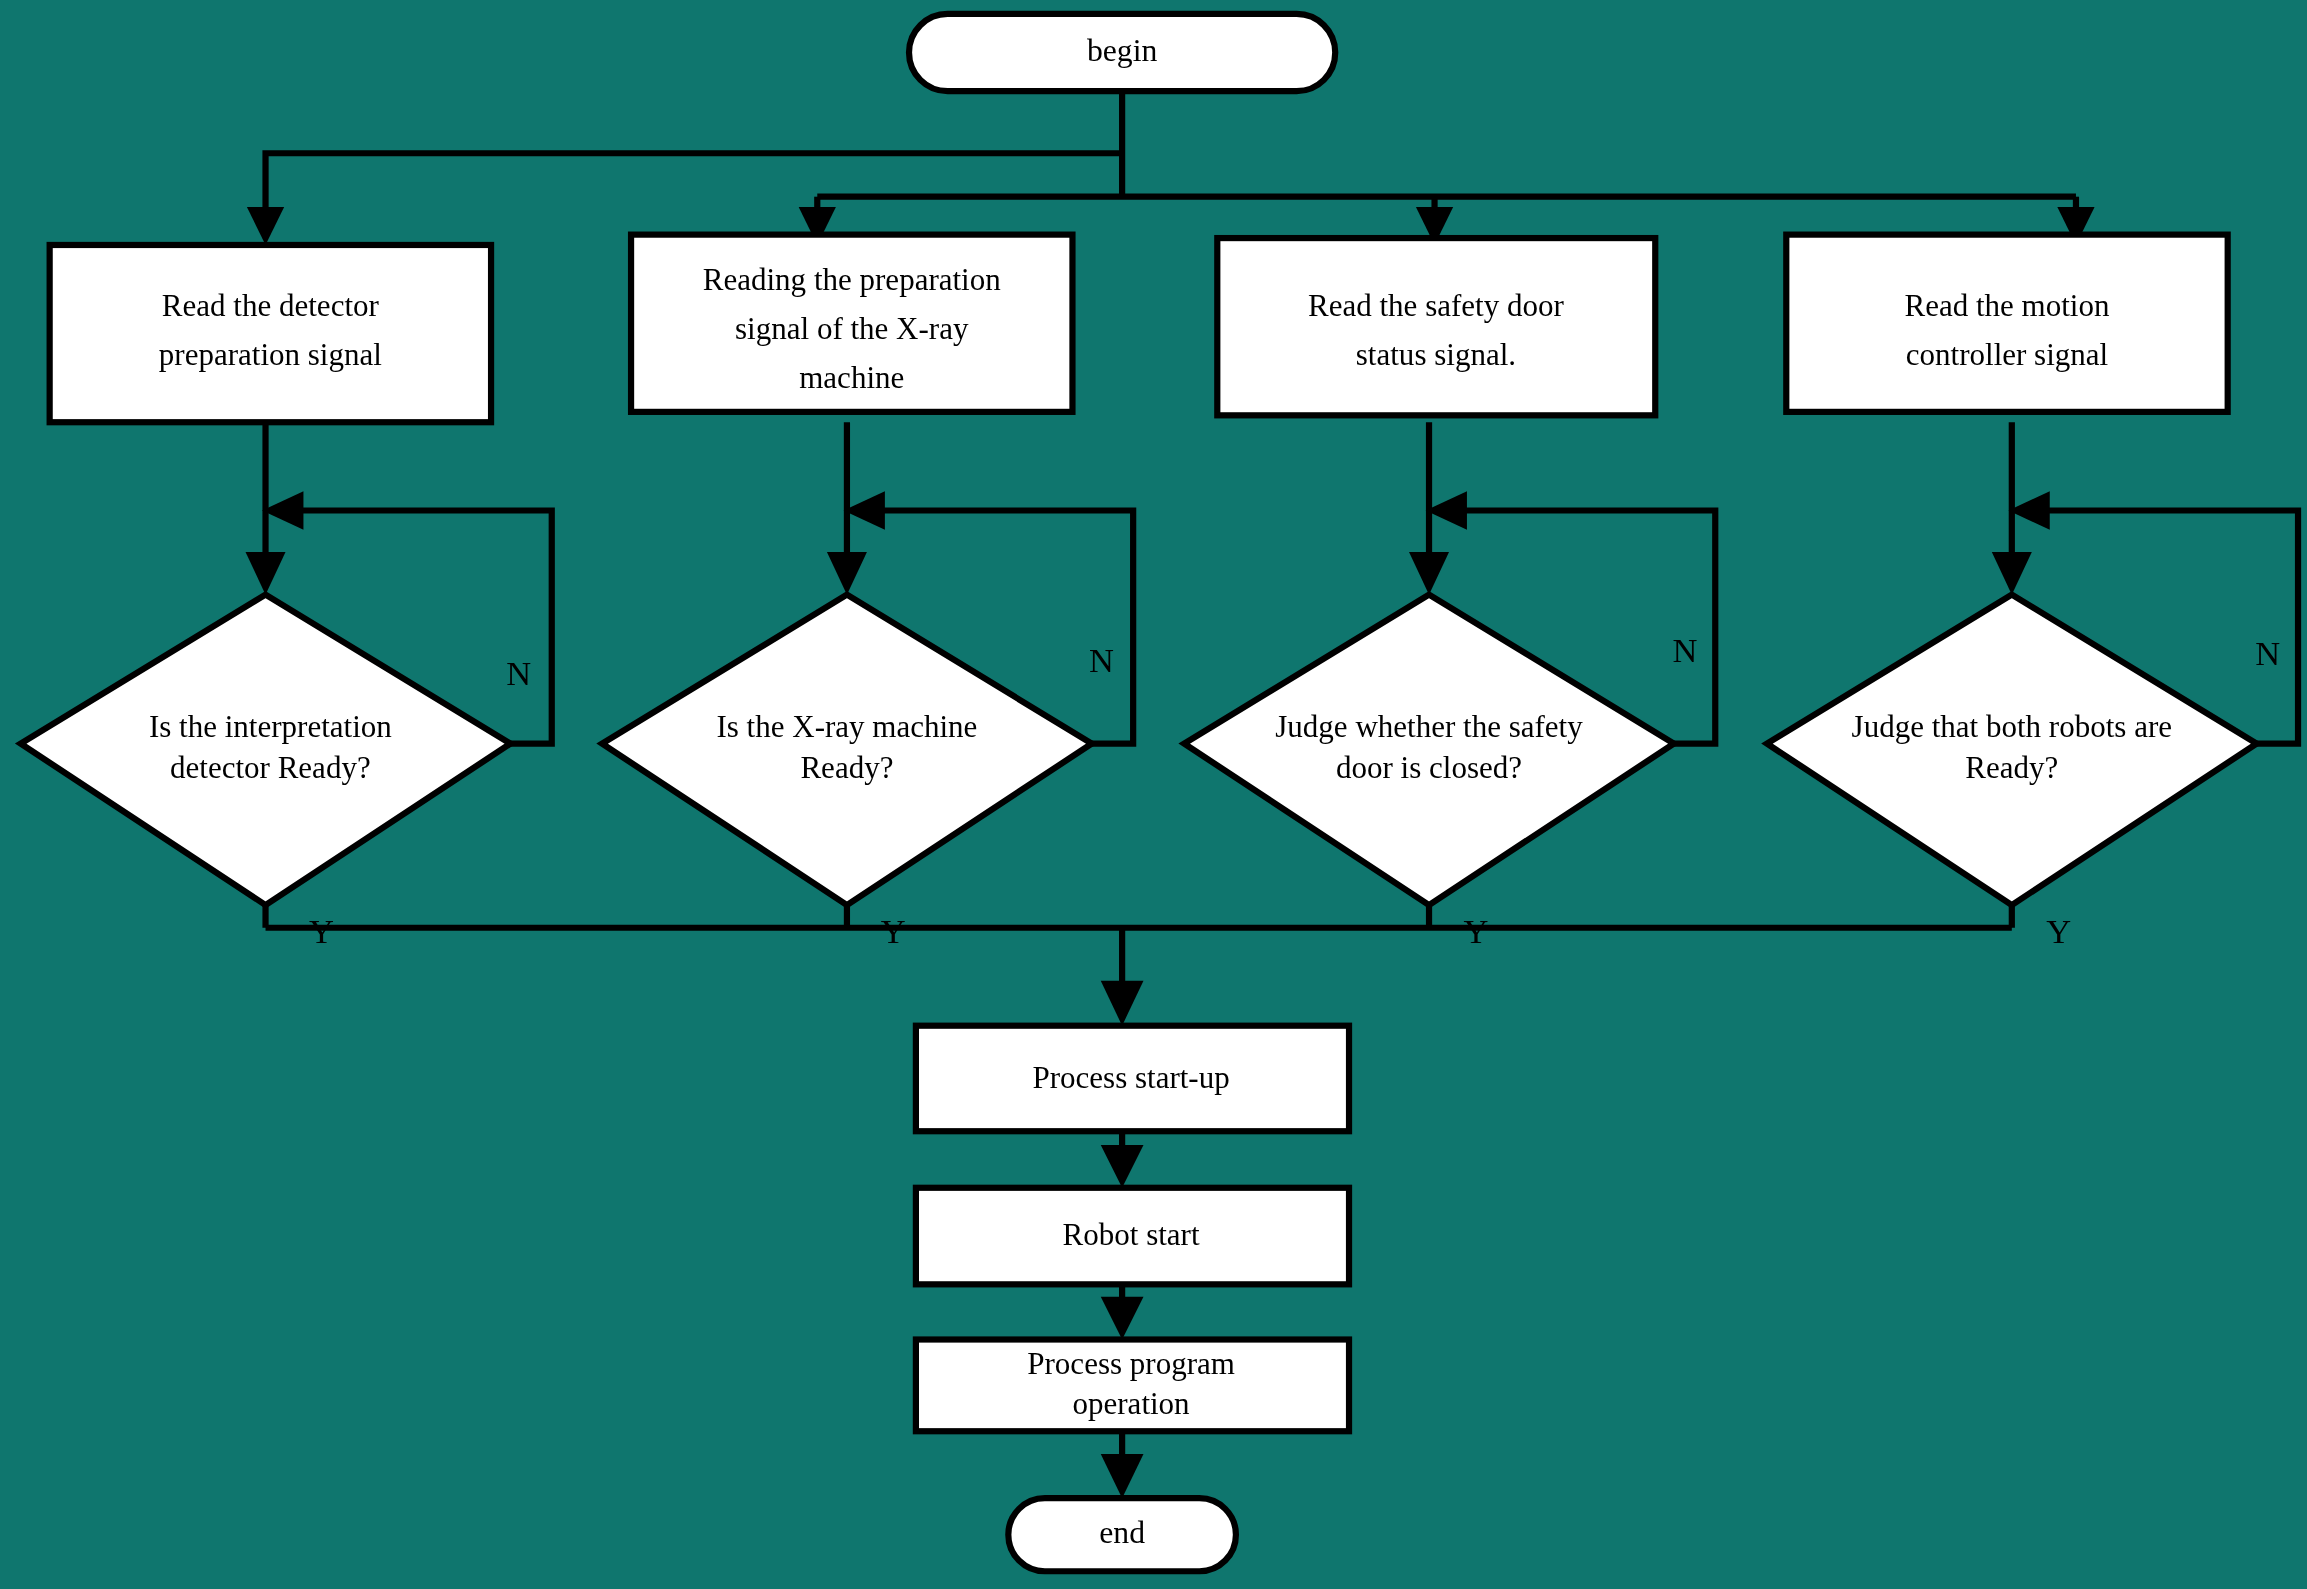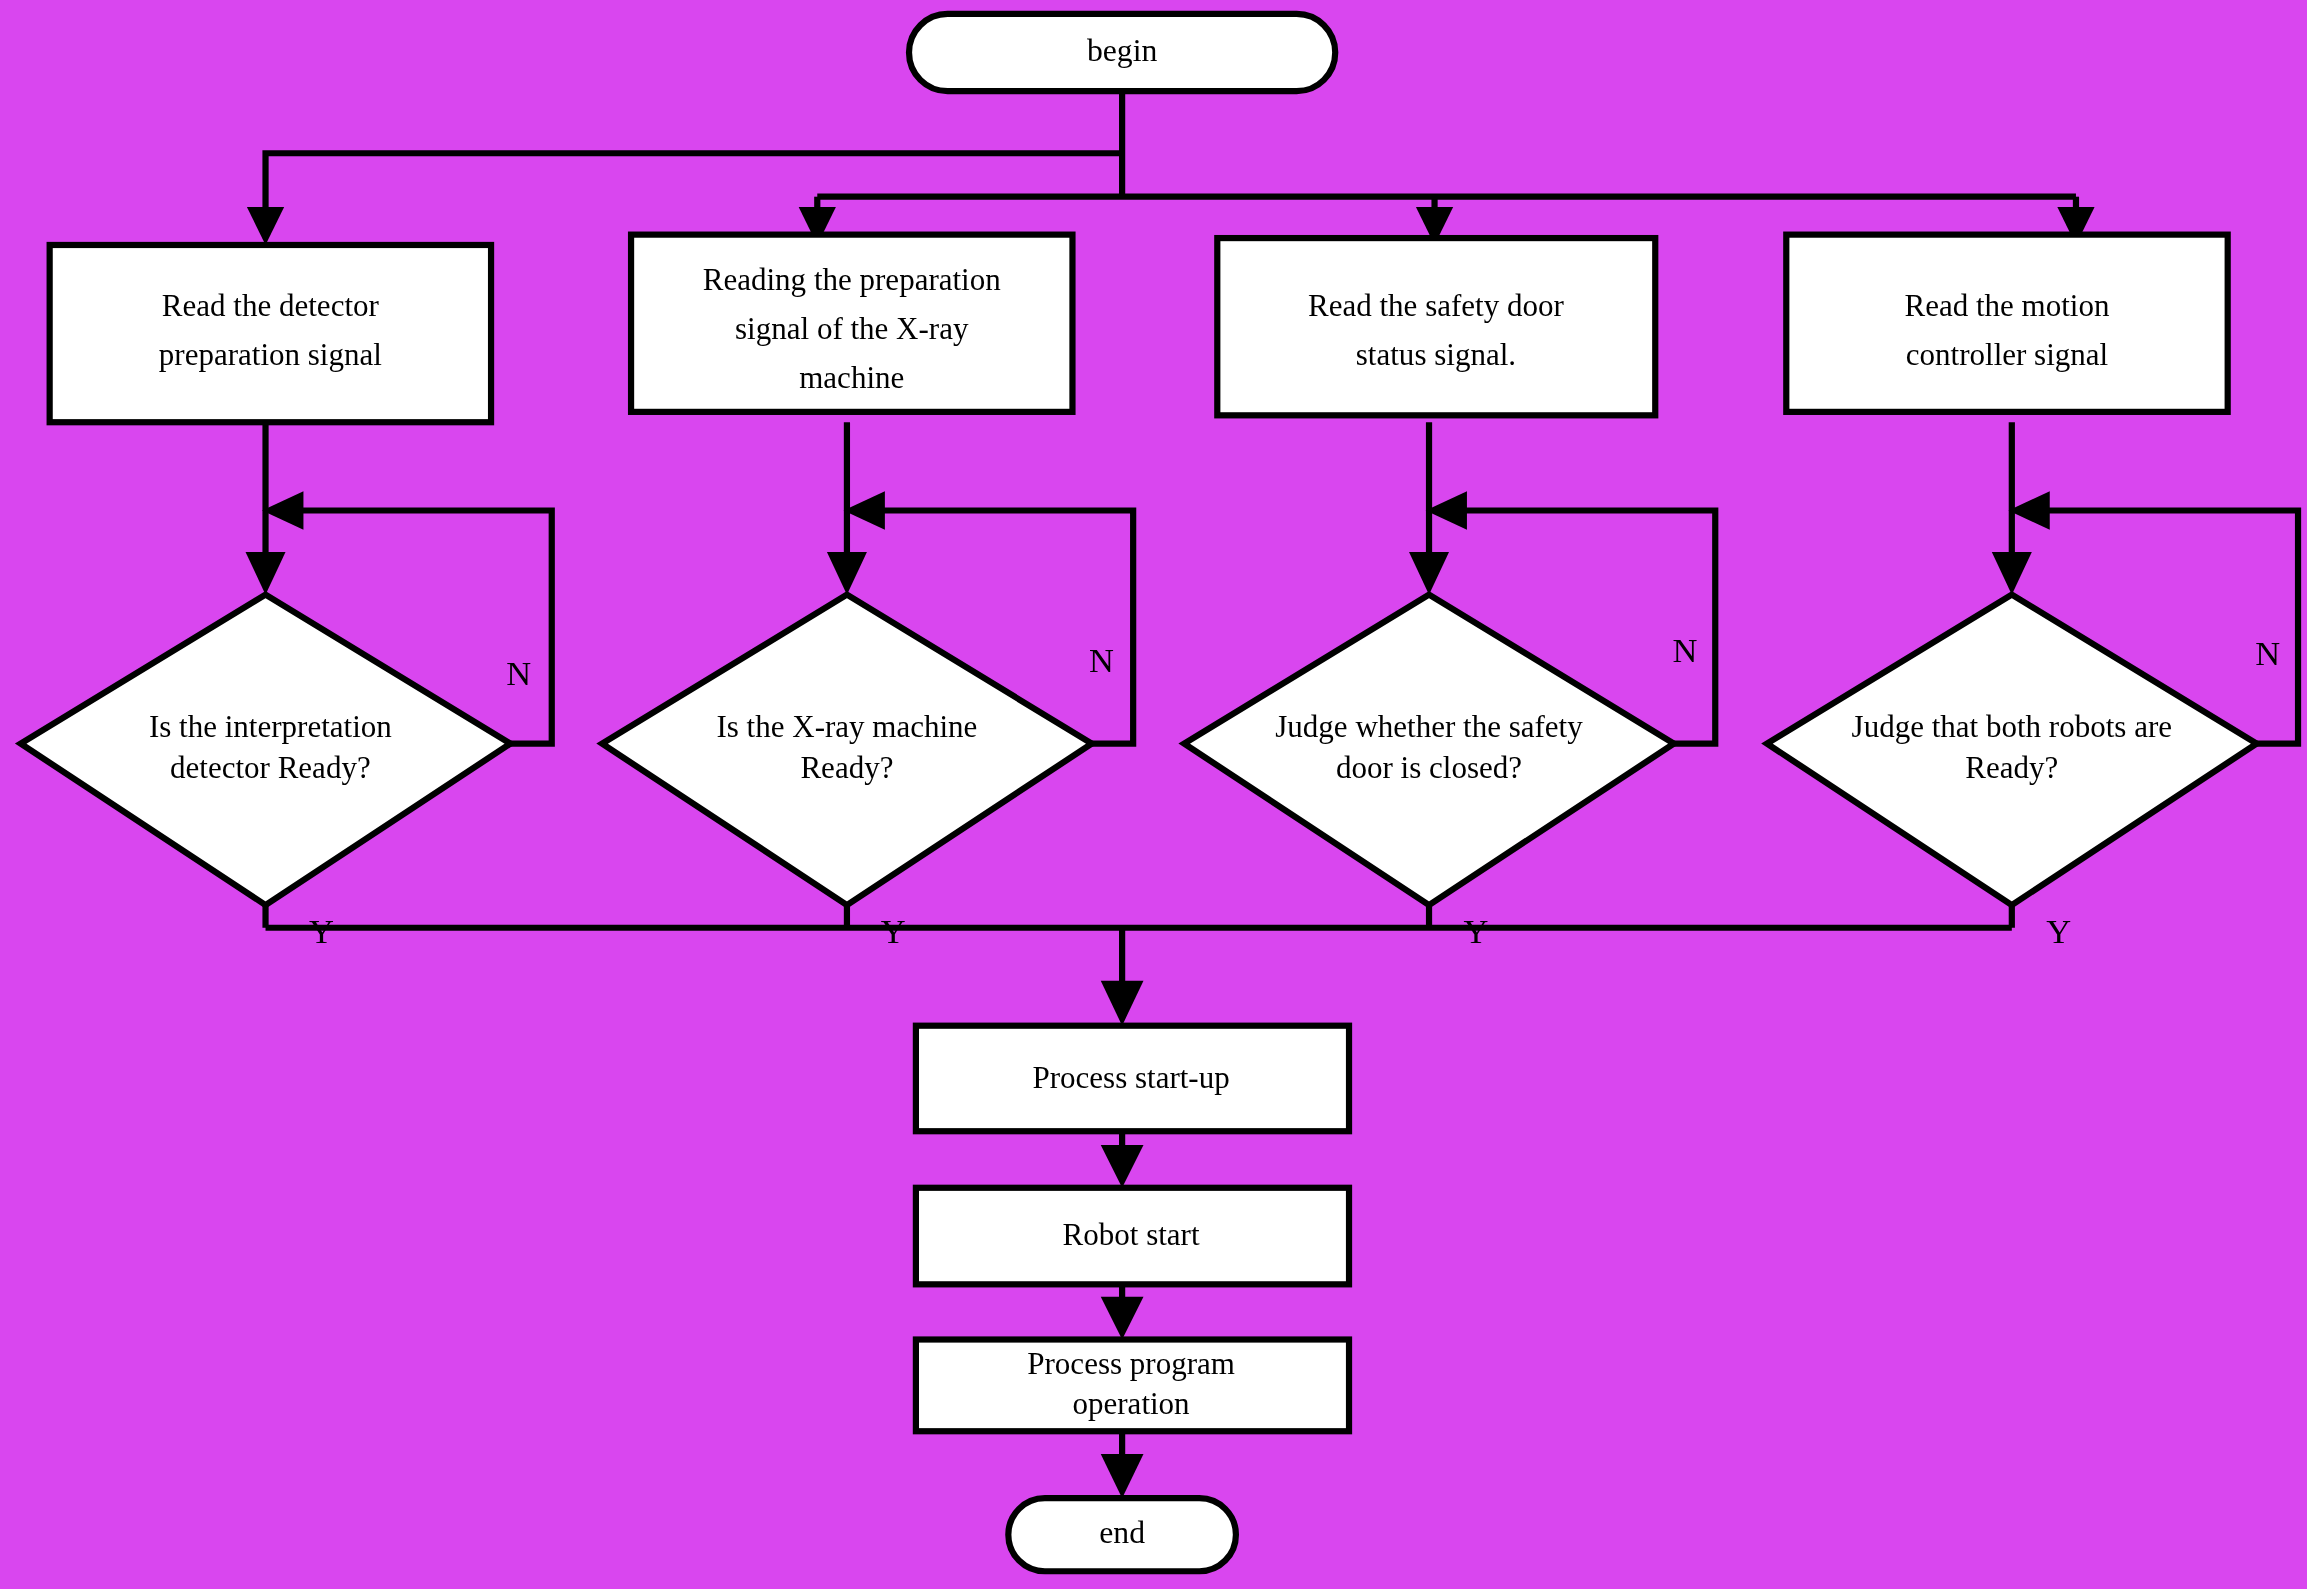--- a/index.html
+++ b/index.html
@@ -1,18 +1,18 @@
 <!DOCTYPE html>
 <html style="font-size:11px"><head>
 <meta charset="utf-8">
 <style>
   html,body{margin:0;padding:0;background:#ffffff;}
   body{width:2307px;height:1590px;overflow:hidden;
        font-family:"Liberation Serif","DejaVu Serif",serif;}
-  #chart-root{position:relative;width:2307px;height:1590px;background:#d946ef;}
+  #chart-root{position:relative;width:2307px;height:1590px;background:#0f766e;}
   svg.flow{position:absolute;left:0;top:0;width:2307px;height:1590px;display:block;}
   .shape{fill:#ffffff;stroke:#000000;stroke-width:9;}
   .shape-term{fill:#ffffff;stroke:#000000;stroke-width:9;}
   .conn{stroke:#000000;stroke-width:9;fill:none;stroke-linecap:butt;}
   .arrowhead{fill:#000000;stroke:none;}
   .lbl{font-family:"Liberation Serif","DejaVu Serif",serif;
        font-size:45px;fill:#000000;text-anchor:middle;dominant-baseline:middle;}
   .lbl-big{font-size:46px;}
   .lbl-yn{font-family:"Liberation Serif","DejaVu Serif",serif;
        font-size:50px;fill:#000000;text-anchor:middle;dominant-baseline:middle;}

